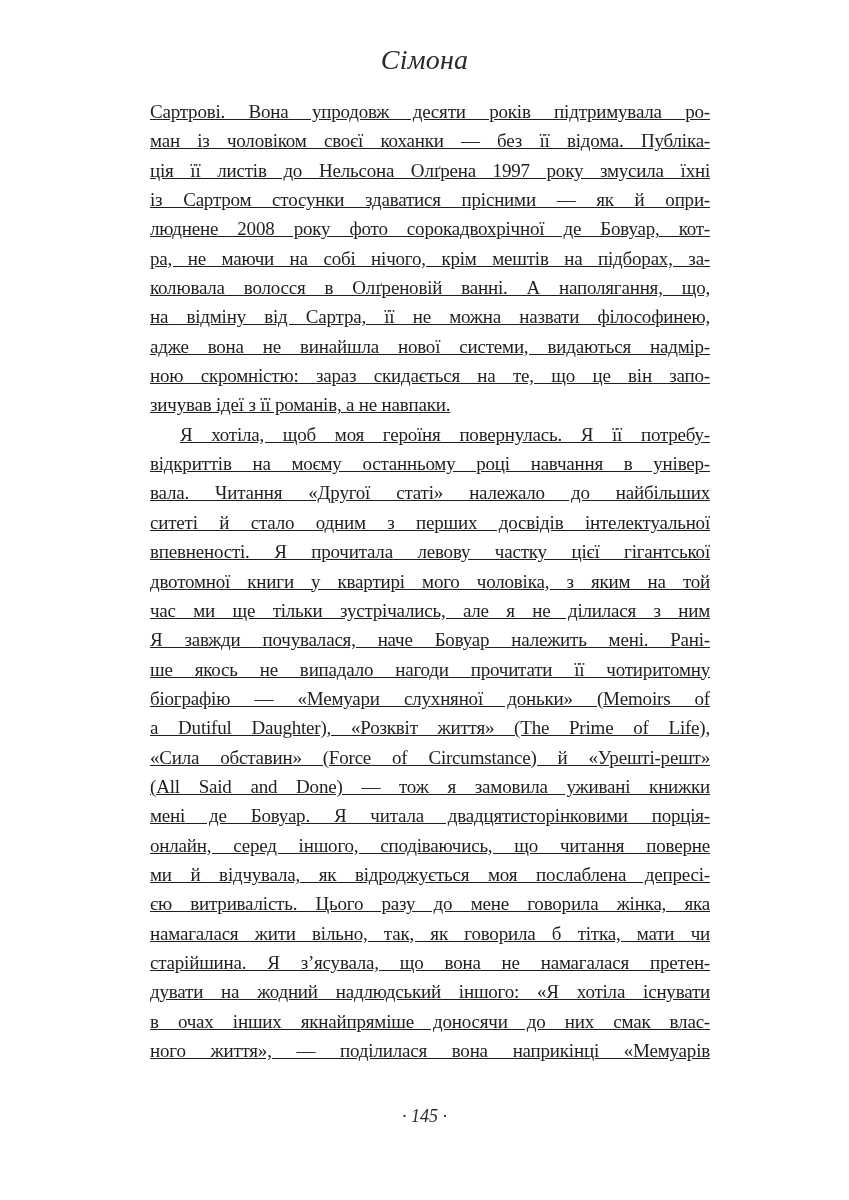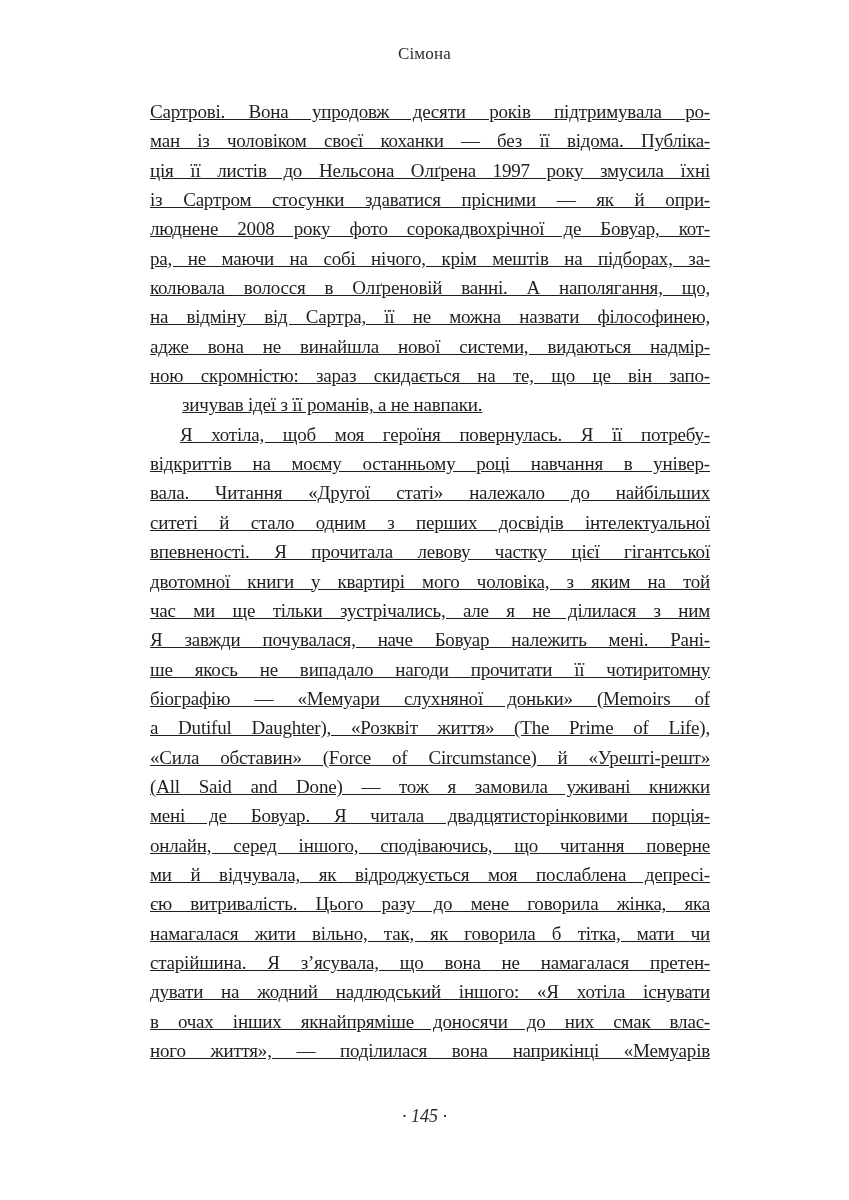--- a/index.html
+++ b/index.html
@@ -12,21 +12,22 @@
     font-family: "Liberation Serif", "DejaVu Serif", serif;
     color: #201f1d;
     overflow: hidden;
   }
   .running-header {
     position: absolute;
     top: 44px;
     left: 0;
     width: 100%;
     text-align: center;
-    font-size: 17px;
+    font-style: italic;
+    font-size: 28px;
     letter-spacing: 0.2px;
     color: #2b2a28;
   }
   .text-block {
     position: absolute;
     left: 150px;
     top: 97px;
     width: 560px;
   }
   .line {
@@ -35,21 +36,20 @@
     letter-spacing: -0.2px;
     text-align: justify;
     text-align-last: justify;
     white-space: normal;
     overflow: hidden;
     height: 29.35px;
     text-decoration: underline;
   }
   .line.par-end {
     text-align-last: left;
-    margin-left: 32px;
   }
   .line.indent {
     text-indent: 30px;
   }
   .page-number {
     position: absolute;
     top: 1106px;
     left: 0;
     width: 100%;
     text-align: center;

